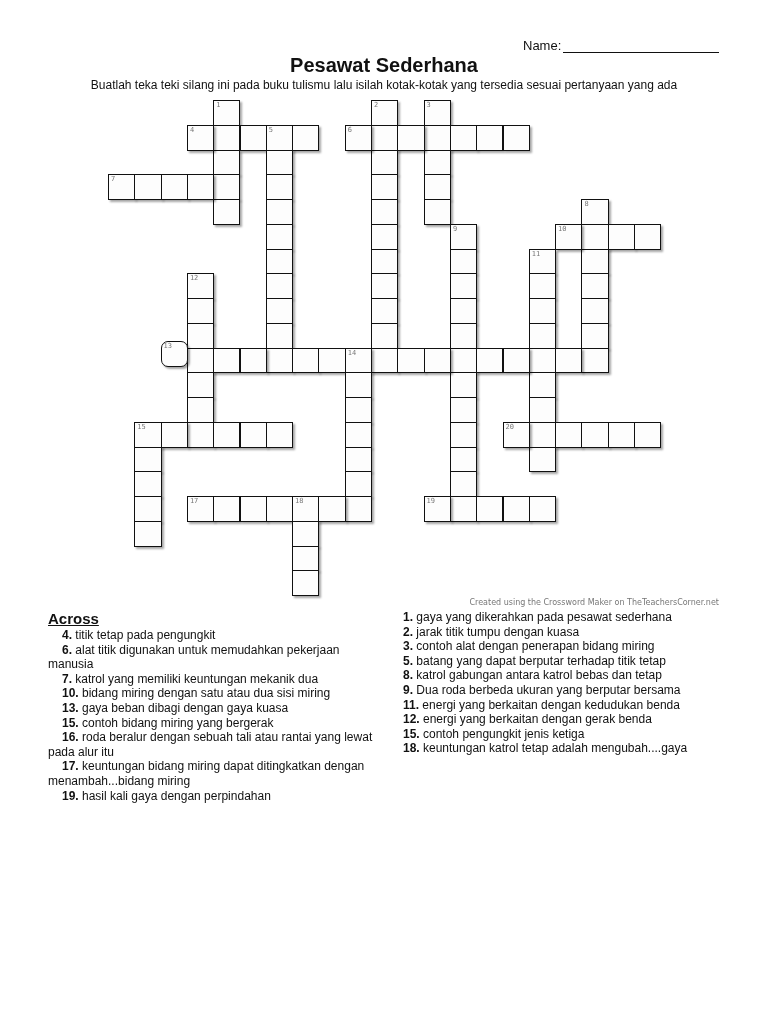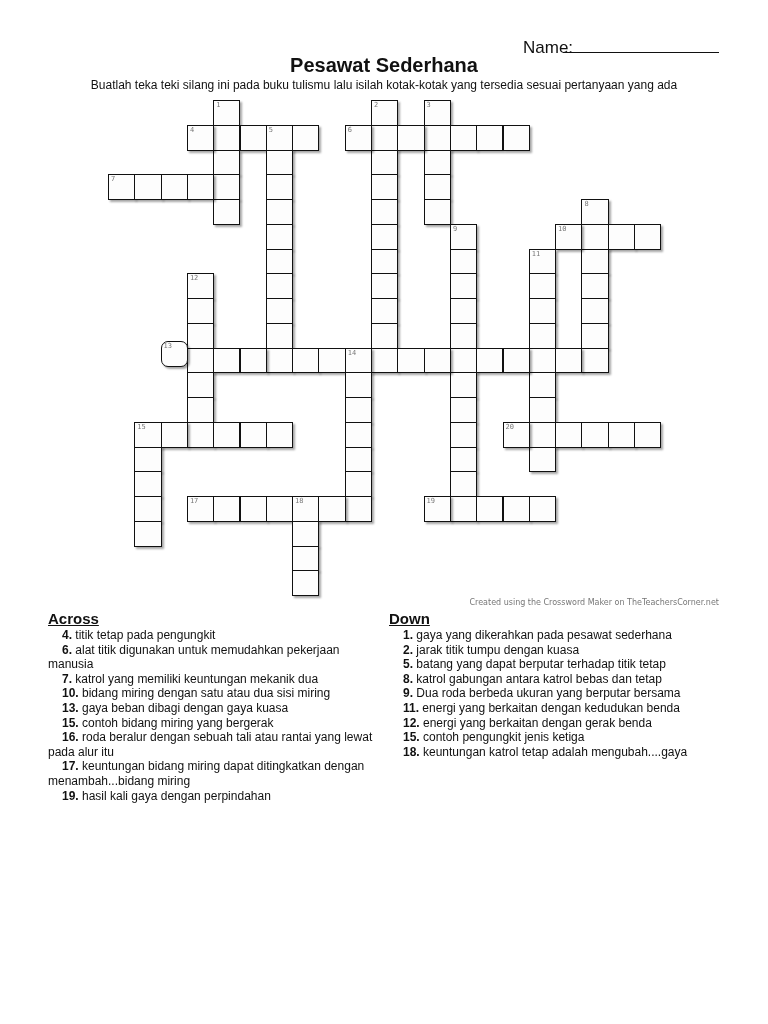--- a/index.html
+++ b/index.html
@@ -1,17 +1,17 @@
 <!DOCTYPE html>
 <html><head>
 <meta charset="utf-8">
 <style>
   html,body{margin:0;padding:0;background:#ffffff;}
   body{width:768px;height:1024px;position:relative;overflow:hidden;font-family:"Liberation Sans",sans-serif;color:#111;}
-  .name-row{position:absolute;left:523px;top:38px;font-size:17px;}
+  .name-row{position:absolute;left:523px;top:38px;font-size:13px;}
   .name-line{position:absolute;left:563px;top:52px;width:156px;border-bottom:1px solid #111;height:0;}
   .title{position:absolute;left:0;width:768px;top:54px;text-align:center;font-size:20px;font-weight:bold;}
   .subtitle{position:absolute;left:0;width:768px;top:78px;text-align:center;font-size:12px;}
   .grid{position:absolute;left:108px;top:100px;width:553px;height:496px;}
   .cell{position:absolute;box-sizing:border-box;width:27.3px;height:25.75px;border:1.3px solid #111;background:#fdfdfd;box-shadow:2px 2px 2px rgba(0,0,0,0.35);}
   .cell .num{position:absolute;left:2px;top:0px;font-family:"DejaVu Sans Mono",monospace;font-size:7px;color:#777;}
   .credit{position:absolute;right:49px;top:598px;font-family:"DejaVu Sans",sans-serif;font-size:8px;color:#777;}
   .clues{position:absolute;top:610px;font-size:12px;line-height:14.6px;}
   .clues.across{left:48px;width:335px;}
   .clues.down{left:389px;width:340px;}
@@ -204,24 +204,24 @@
       <div class="clue" style="text-indent: 0px; padding-left: 0px; margin-left: 0px;"><span class="cn" style="margin-left: 14px;">10. </span><span>bidang miring dengan satu atau dua sisi miring</span></div>
       <div class="clue" style="text-indent: 0px; padding-left: 0px; margin-left: 0px;"><span class="cn" style="margin-left: 14px;">13. </span><span>gaya beban dibagi dengan gaya kuasa</span></div>
       <div class="clue" style="text-indent: 0px; padding-left: 0px; margin-left: 0px;"><span class="cn" style="margin-left: 14px;">15. </span><span>contoh bidang miring yang bergerak</span></div>
       <div class="clue" style="text-indent: 0px; padding-left: 0px; margin-left: 0px;"><span class="cn" style="margin-left: 14px;">16. </span><span>roda beralur dengan sebuah tali atau rantai yang lewat pada alur itu</span></div>
       <div class="clue" style="text-indent: 0px; padding-left: 0px; margin-left: 0px;"><span class="cn" style="margin-left: 14px;">17. </span><span>keuntungan bidang miring dapat ditingkatkan dengan menambah...bidang miring</span></div>
       <div class="clue" style="text-indent: 0px; padding-left: 0px; margin-left: 0px;"><span class="cn" style="margin-left: 14px;">19. </span><span>hasil kali gaya dengan perpindahan</span></div>
     </div>
 </div>
 
 <div class="clues down">
-  <h2>Down</h2>
   <div id="down-list">
       <div class="clue" style="text-indent: 0px; padding-left: 0px; margin-left: 0px;"><span class="cn" style="margin-left: 14px;">1. </span><span>gaya yang dikerahkan pada pesawat sederhana</span></div>
       <div class="clue" style="text-indent: 0px; padding-left: 0px; margin-left: 0px;"><span class="cn" style="margin-left: 14px;">2. </span><span>jarak titik tumpu dengan kuasa</span></div>
+      <div class="clue" style="text-indent: 0px; padding-left: 0px; margin-left: 0px;"><span class="cn" style="margin-left: 14px;">3. </span><span>contoh alat dengan penerapan bidang miring</span></div>
       <div class="clue" style="text-indent: 0px; padding-left: 0px; margin-left: 0px;"><span class="cn" style="margin-left: 14px;">5. </span><span>batang yang dapat berputar terhadap titik tetap</span></div>
       <div class="clue" style="text-indent: 0px; padding-left: 0px; margin-left: 0px;"><span class="cn" style="margin-left: 14px;">8. </span><span>katrol gabungan antara katrol bebas dan tetap</span></div>
       <div class="clue" style="text-indent: 0px; padding-left: 0px; margin-left: 0px;"><span class="cn" style="margin-left: 14px;">9. </span><span>Dua roda berbeda ukuran yang berputar bersama</span></div>
       <div class="clue" style="text-indent: 0px; padding-left: 0px; margin-left: 0px;"><span class="cn" style="margin-left: 14px;">11. </span><span>energi yang berkaitan dengan kedudukan benda</span></div>
       <div class="clue" style="text-indent: 0px; padding-left: 0px; margin-left: 0px;"><span class="cn" style="margin-left: 14px;">12. </span><span>energi yang berkaitan dengan gerak benda</span></div>
       <div class="clue" style="text-indent: 0px; padding-left: 0px; margin-left: 0px;"><span class="cn" style="margin-left: 14px;">15. </span><span>contoh pengungkit jenis ketiga</span></div>
       <div class="clue" style="text-indent: 0px; padding-left: 0px; margin-left: 0px;"><span class="cn" style="margin-left: 14px;">18. </span><span>keuntungan katrol tetap adalah mengubah....gaya</span></div>
     </div>
 </div>
 

